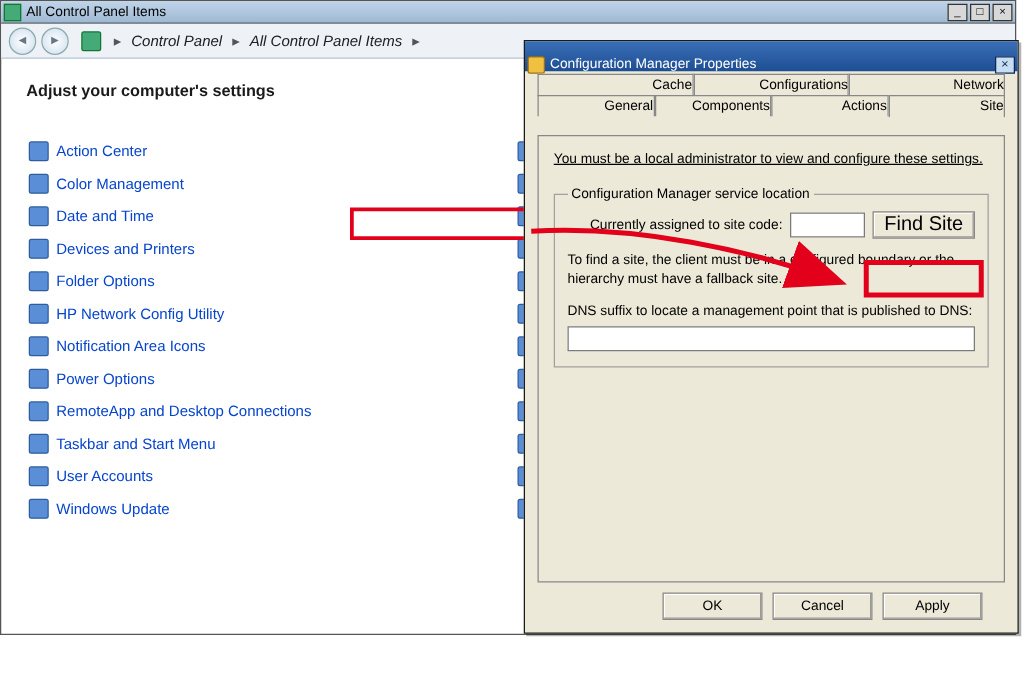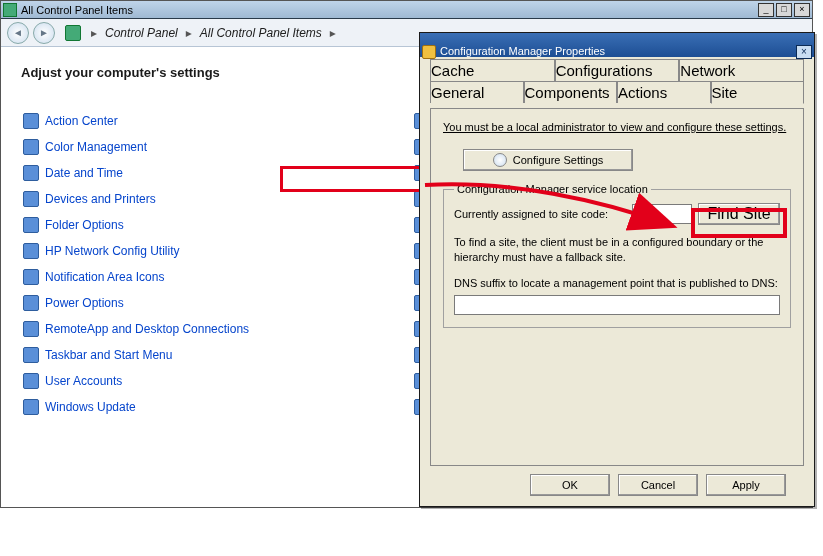--- a/index.html
+++ b/index.html
@@ -32,36 +32,36 @@
   .dlg { position:absolute; left:419px; top:32px; width:396px; height:475px; border:1px solid #1a1a1a; background:#ece9d8; box-shadow: 2px 2px 0 rgba(0,0,0,.3); }
   .dlg-title { height:18px; background: linear-gradient(#3a6fb5,#1d4e94); color:#fff; font-size:11px; display:flex; align-items:flex-start; padding:12px 2px; }
   .dlg-title .t-icon2 { width:14px;height:14px;margin-right:4px;background:#f0c040;border:1px solid #a07010;border-radius:2px; }
   .dlg-title .spacer { flex:1; }
   .dlg-title .closebtn { width:16px;height:14px;border:1px solid #0a2a55;background:#c9ddf2;color:#0a2a55;display:flex;align-items:center;justify-content:center;font-size:10px;line-height:1; }
 
   .dlg-body { position:absolute; top:18px; left:0; right:0; bottom:0; padding:8px 10px 8px 10px; font-size:11px; color:#000; }
 
   .tabstrip { position:relative; height:40px; }
   .tabrow { display:flex; }
-  .tab { border:1px solid #888; border-bottom:none; background:#ece9d8; font-size:15px; padding:2px 0 2px 0; text-align:left; cursor:pointer; }
+  .tab { border:1px solid #888; border-bottom:none; background:#ece9d8; font-size:11px; padding:2px 0 2px 0; text-align:right; cursor:pointer; }
   .tabrow.top .tab { flex:1; }
   .tabrow.bot .tab { flex:1; }
   .tab.active { background:#ece9d8; position:relative; z-index:2; border-bottom:1px solid #ece9d8; margin-bottom:-1px; font-weight:normal; }
   .tab-panel { border:1px solid #888; background:#ece9d8; position:absolute; top:57px; left:10px; right:10px; bottom:40px; padding:10px 12px; }
 
   .note { margin:2px 0 16px 0;text-decoration:underline; }
 
   .cfg-btn { display:inline-flex; align-items:center; justify-content:center; gap:6px; width:170px; height:22px; border:1px solid #888; background:#ece9d8; font-size:11px; margin: 0 0 12px 20px; cursor:pointer; box-shadow: inset -1px -1px #999, inset 1px 1px #fff; }
   .cfg-btn .gear { width:14px;height:14px;border:1px solid #888;border-radius:50%;background:radial-gradient(#fff,#cde); }
 
   fieldset.svc { border:1px solid #a0a0a0; padding:8px 10px 12px 10px; margin:0; }
   fieldset.svc legend { font-size:11px; padding:0 3px; }
 
   .row1 { display:flex; align-items:center; gap:6px; margin-bottom:10px; }
-  .row1 .lab { flex:1; }
+  .row1 .lab { flex:1;text-align:right; }
   .site-input { width:60px; height:20px; border:1px solid #7a7a7a; background:#fff; font-size:11px; padding:1px 3px; }
   .find-btn { width:82px; height:22px; border:1px solid #888; background:#ece9d8; font-size:16px; cursor:pointer; box-shadow: inset -1px -1px #999, inset 1px 1px #fff; }
 
   .hint { margin:4px 0 12px 0; line-height:1.35; }
   .dns-lab { margin-bottom:6px; }
   .dns-input { width:100%; height:20px; border:1px solid #7a7a7a; background:#fff; font-size:11px; padding:1px 3px; }
 
   .dlg-buttons { position:absolute; right:28px; bottom:10px; display:flex; gap:8px; }
   .dlg-buttons button { width:80px; height:22px; border:1px solid #888; background:#ece9d8; font-size:11px; cursor:pointer; box-shadow: inset -1px -1px #999, inset 1px 1px #fff; }
 
@@ -222,24 +222,20 @@
         <div class="tab">General</div>
         <div class="tab">Components</div>
         <div class="tab">Actions</div>
         <div class="tab active">Site</div>
       </div>
     </div>
 
     <div class="tab-panel">
       <div class="note">You must be a local administrator to view and configure these settings.</div>
 
-      <button class="cfg-btn">
-        <span class="gear"></span>
-        <span>Configure Settings</span>
-      </button>
 
       <fieldset class="svc">
         <legend>Configuration Manager service location</legend>
 
         <div class="row1">
           <span class="lab">Currently assigned to site code:</span>
           <input class="site-input" type="text" value="" style="">
           <button class="find-btn">Find Site</button>
         </div>
 

